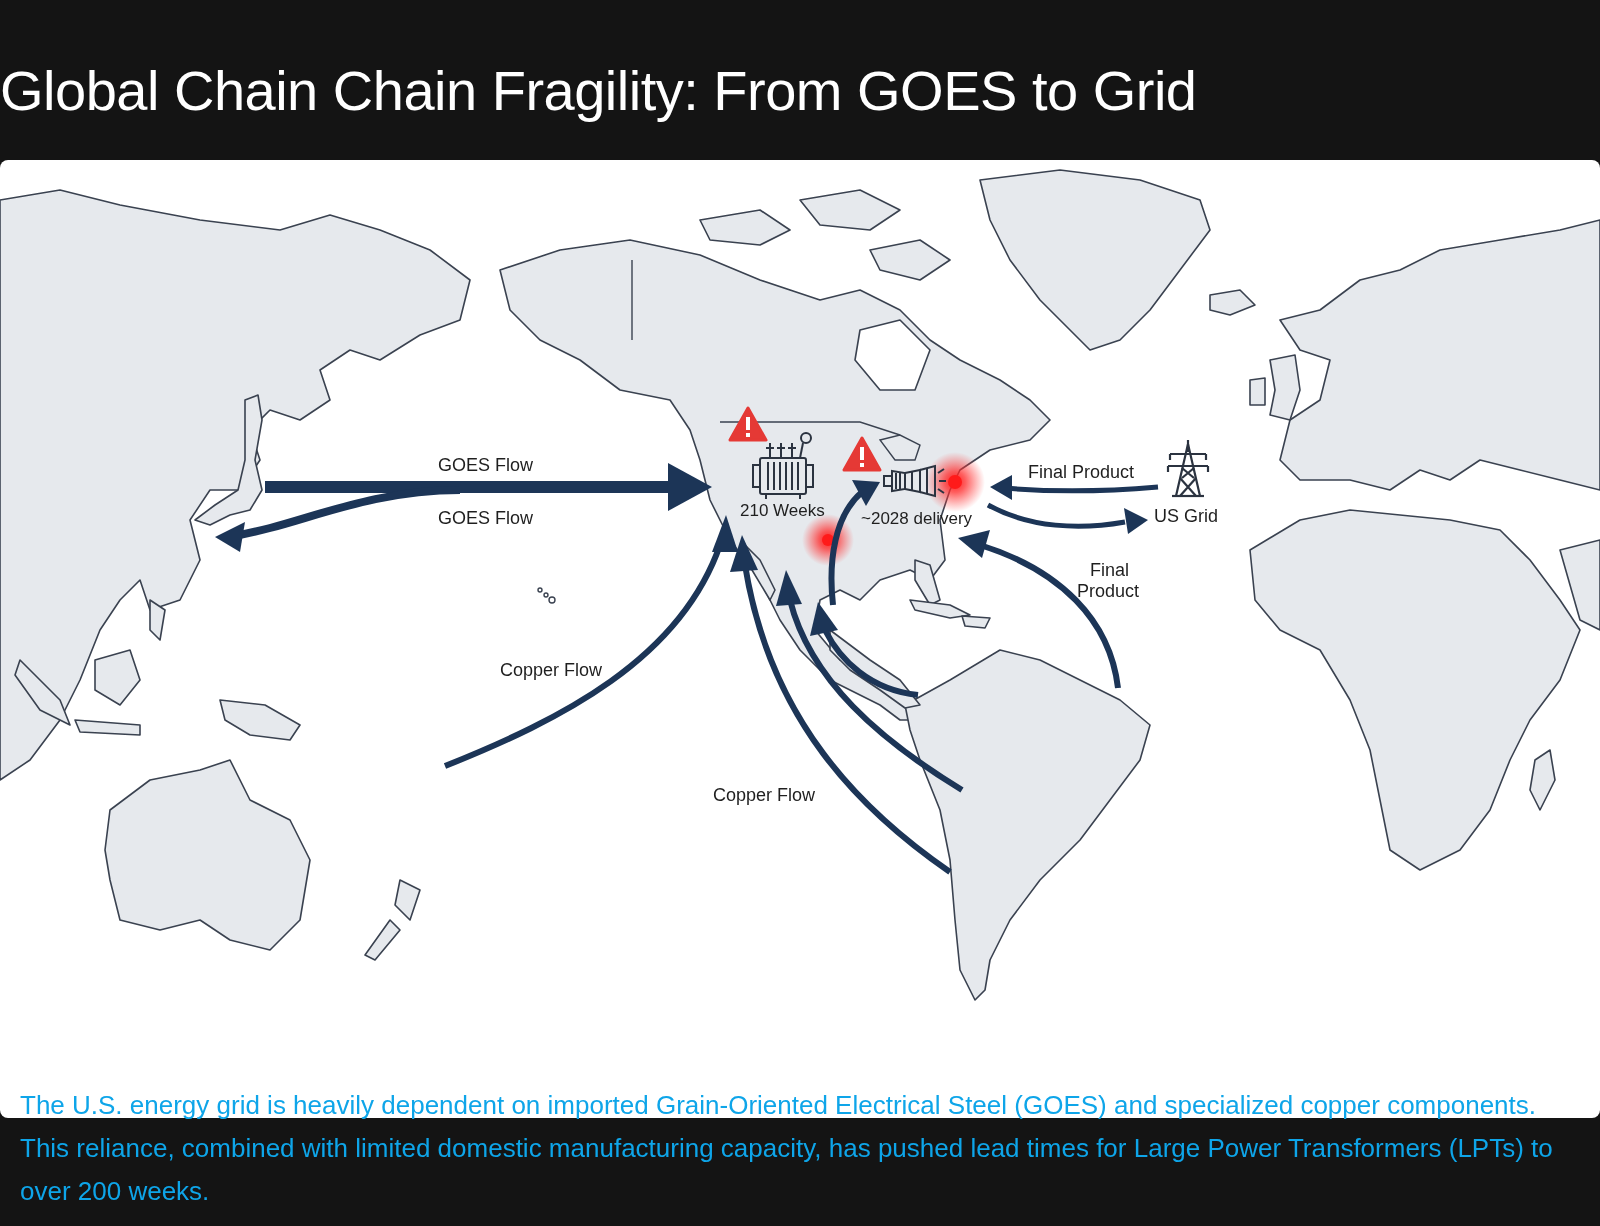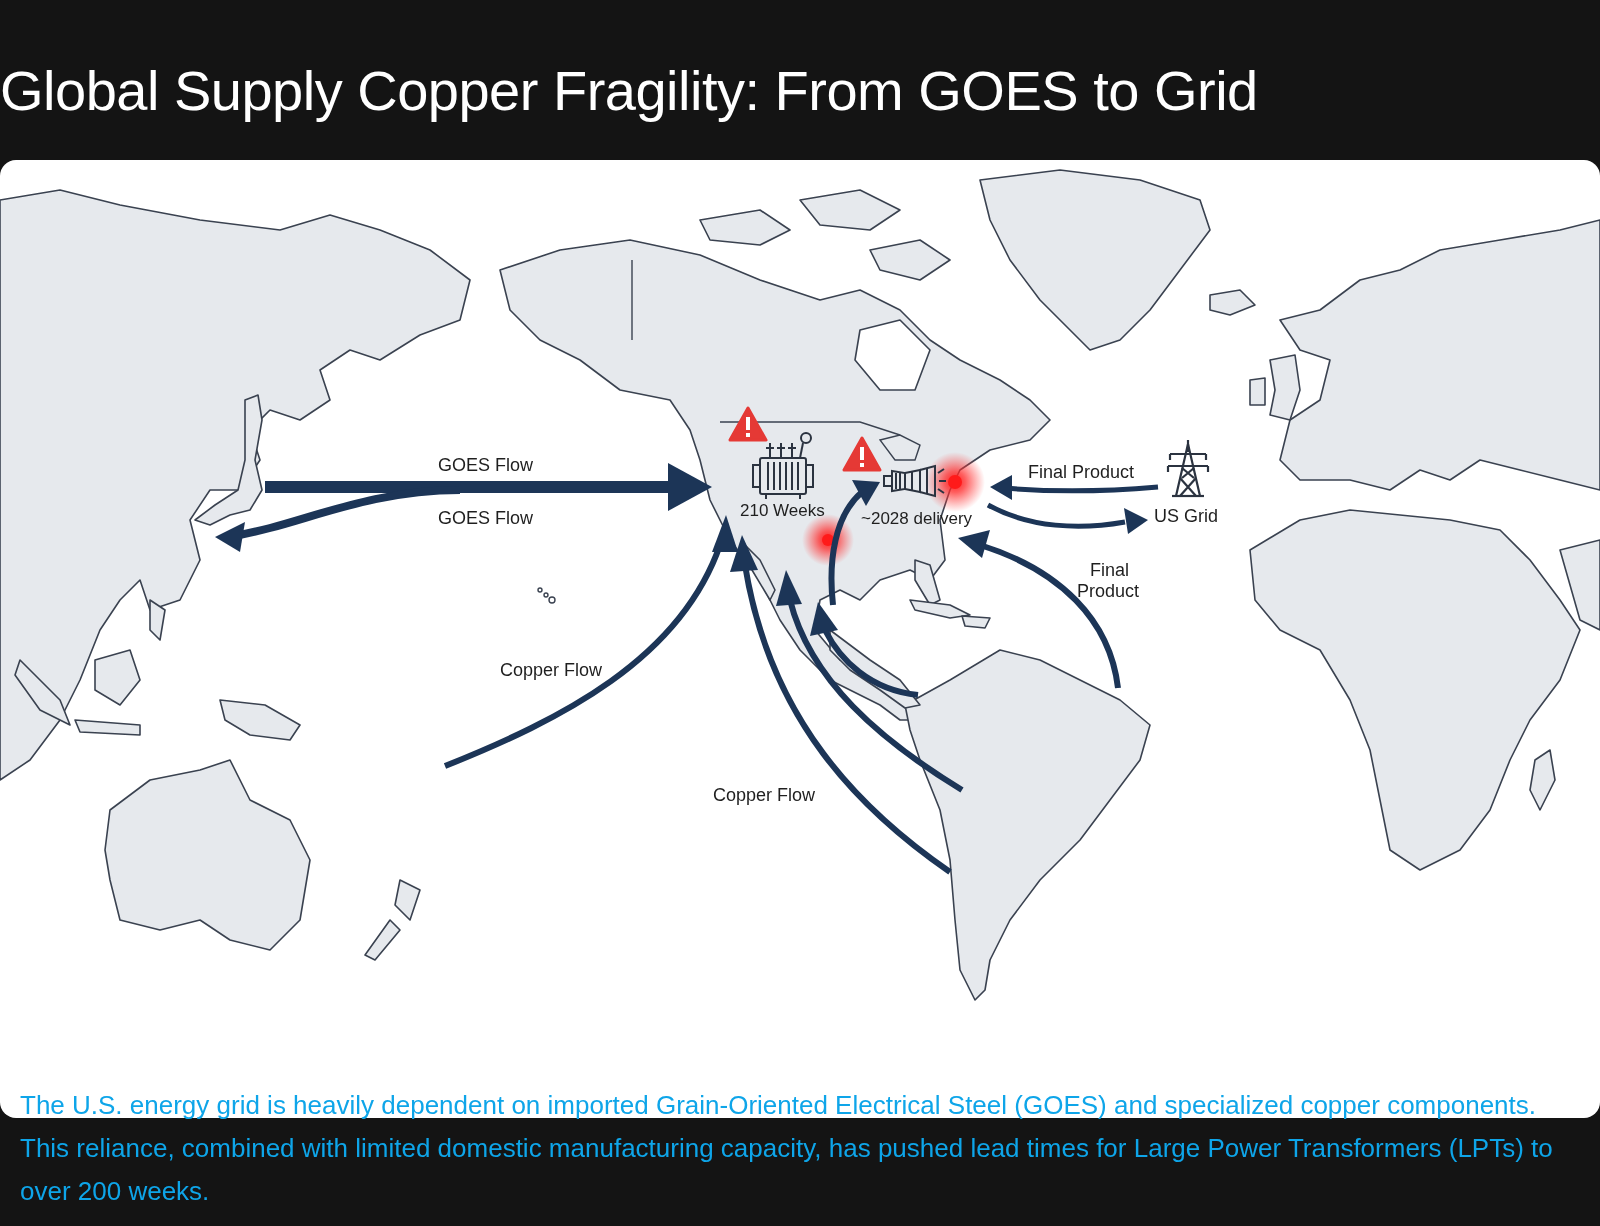--- a/index.html
+++ b/index.html
@@ -1,26 +1,26 @@
 <!DOCTYPE html>
 <html><head>
 <meta charset="utf-8">
 <style>
   html, body { margin:0; padding:0; }
   body { width:1600px; height:1226px; background:#141414; overflow:hidden; font-family:"Liberation Sans", "DejaVu Sans", sans-serif; }
   .title { position:absolute; left:0; top:56px; margin:0; color:#ffffff; font-size:56px; font-weight:400; letter-spacing:-0.5px; line-height:70px; white-space:nowrap; }
-  .card { position:absolute; left:0; top:160px; width:1600px; height:958px; background:#ffffff; border-radius:16px; overflow:hidden; }
+  .card { position:absolute; left:0; top:160px; width:1600px; height:958px; background:#ffffff; border-radius:8px; overflow:hidden; }
   .card svg { position:absolute; left:0; top:0; }
   .caption { position:absolute; left:20px; top:1084px; width:1560px; color:#0ea5e9; font-size:26px; line-height:43px; margin:0; }
   .lbl { font-family:"Liberation Sans", "DejaVu Sans", sans-serif; fill:#1f1f1f; }
 </style>
 </head>
 <body>
 
-<h1 class="title">Global Supply Copper Fragility: From GOES to Grid</h1>
+<h1 class="title">Global Chain Chain Fragility: From GOES to Grid</h1>
 
 <div class="card">
 <svg width="1600" height="894" viewBox="0 0 1600 894">
   <defs>
     <radialGradient id="hot" cx="50%" cy="50%" r="50%">
       <stop offset="0%" stop-color="#ff1a1a" stop-opacity="1"></stop>
       <stop offset="35%" stop-color="#ff2a2a" stop-opacity="0.75"></stop>
       <stop offset="100%" stop-color="#ff4040" stop-opacity="0"></stop>
     </radialGradient>
     <marker id="ah" viewBox="0 0 10 10" refX="6" refY="5" markerWidth="4" markerHeight="4" orient="auto-start-reverse">

